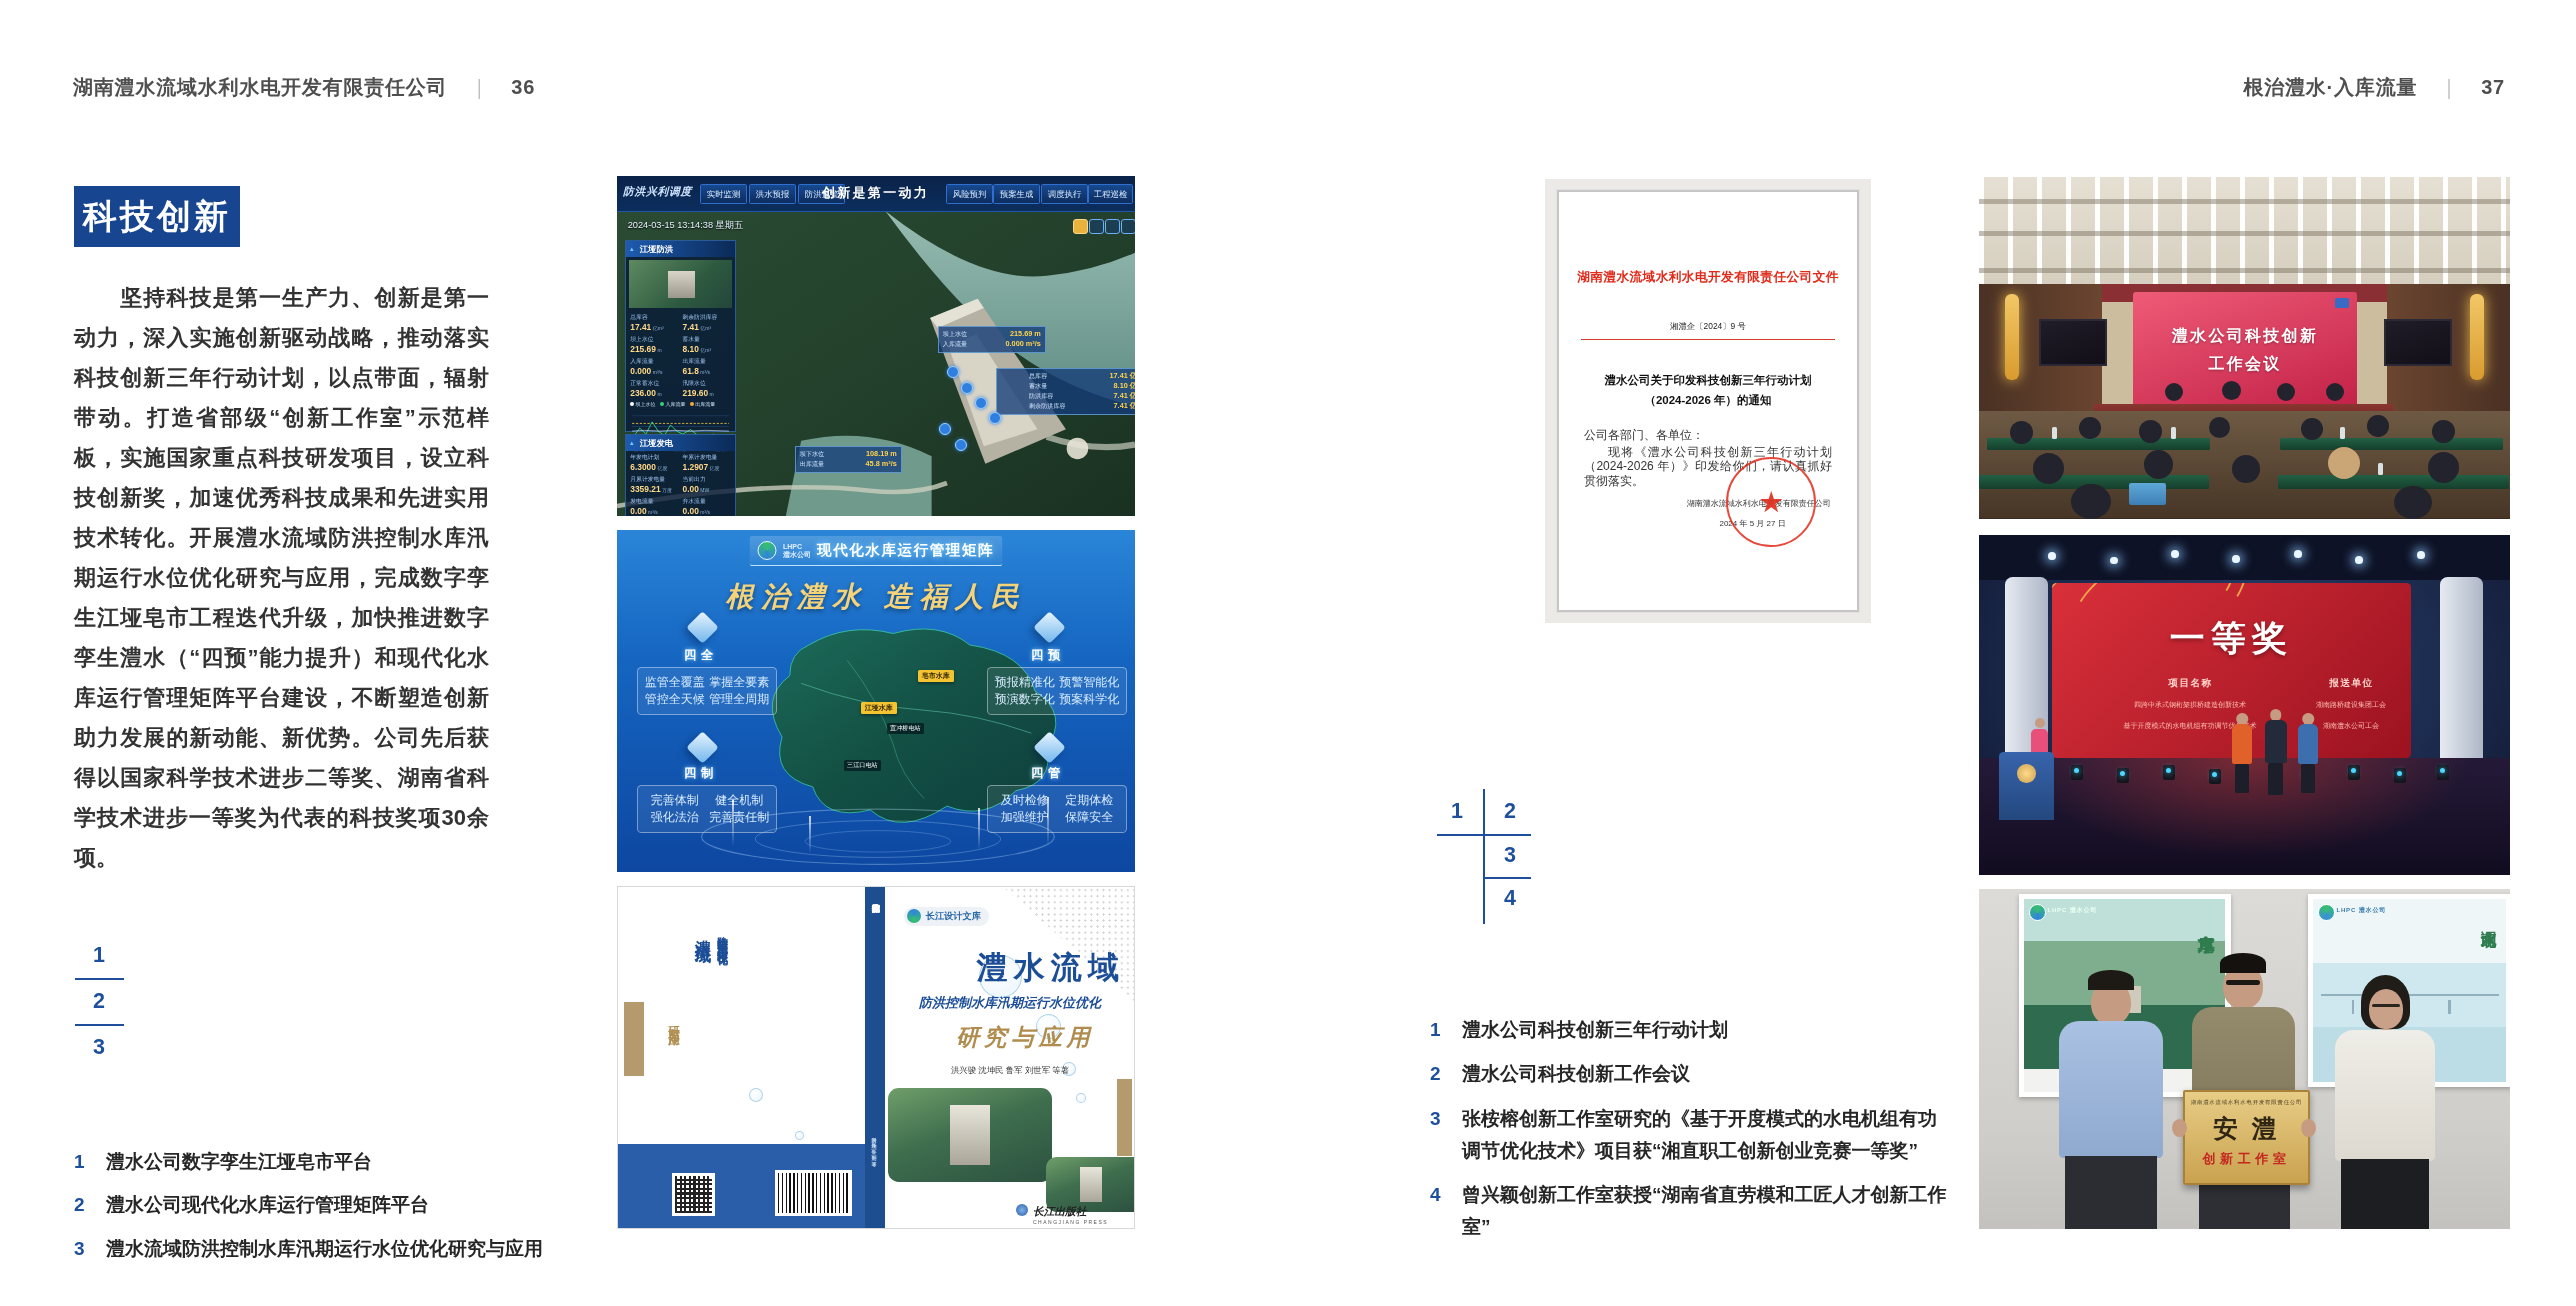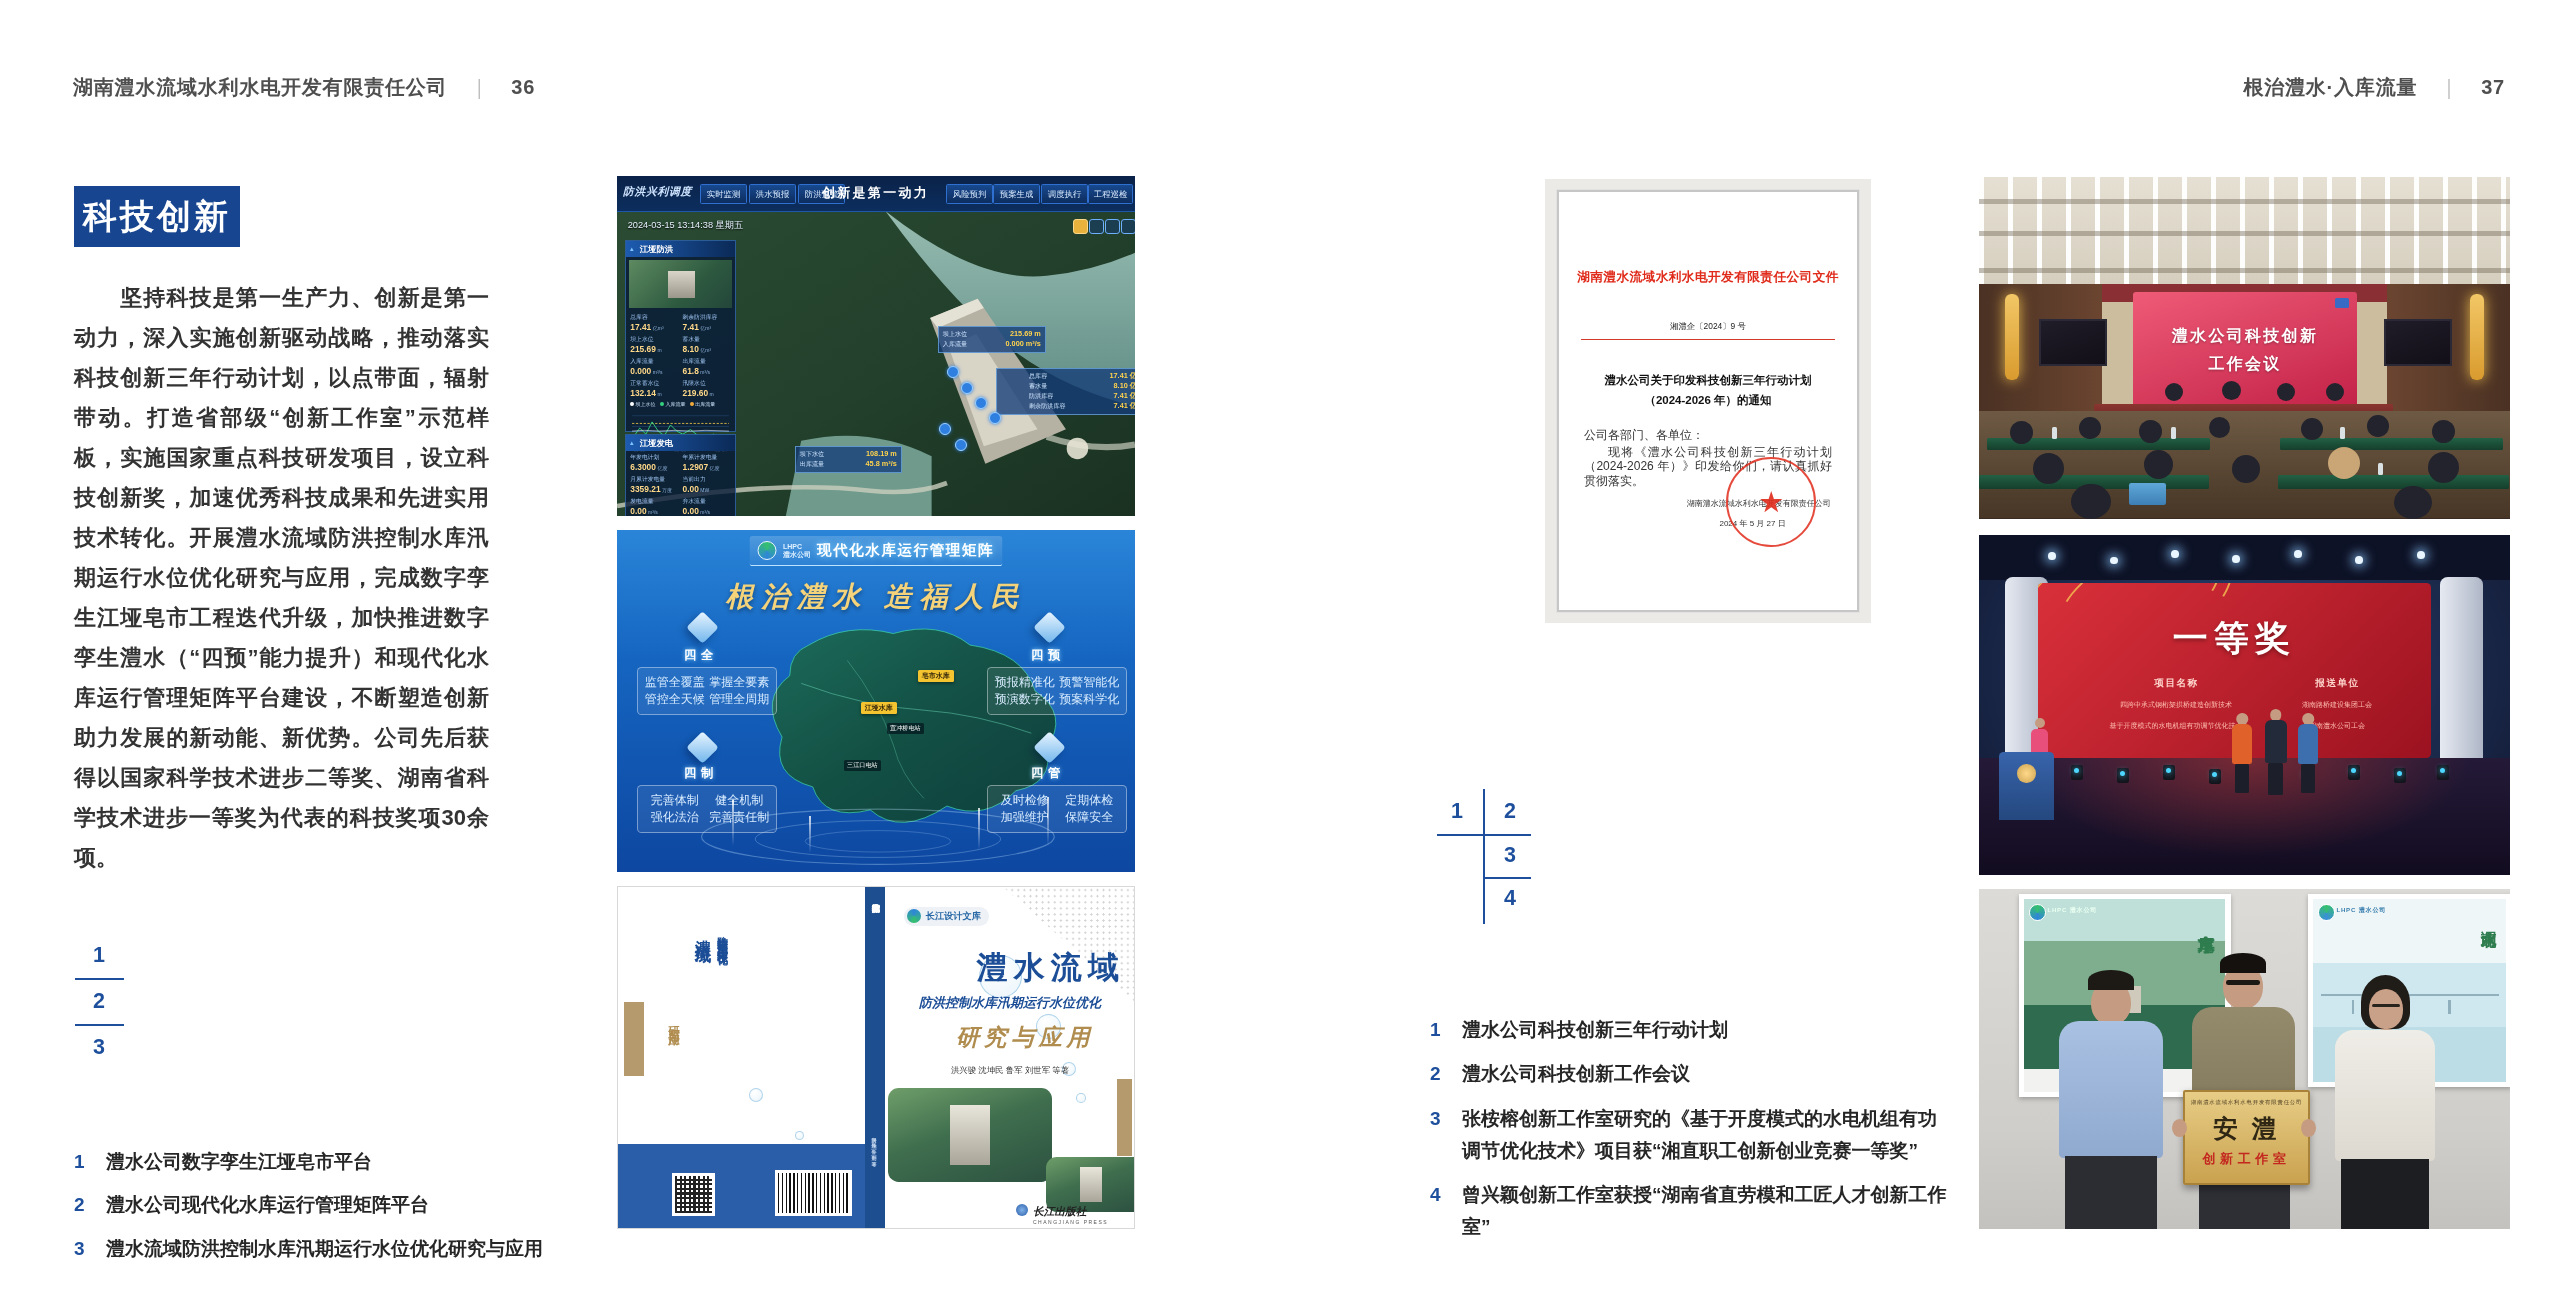--- a/index.html
+++ b/index.html
@@ -117,21 +117,21 @@
            display:flex;flex-direction:column;align-items:center;justify-content:center;gap:7.7px;}
   .mscreen .t{color:#fff;font-weight:bold;font-size:16px;letter-spacing:2.3px;text-shadow:0 0.8px 2.3px rgba(0,0,0,.3);}
   .mlogo{position:absolute;right:7.7px;top:6.1px;width:14px;height:10px;background:#3a6bc4;border-radius:1.5px;}
   .tv{position:absolute;width:64px;height:43px;background:linear-gradient(160deg,#201c28,#120f18);border:2.3px solid #2c2936;}
   .lamp{position:absolute;width:14px;height:86px;background:linear-gradient(180deg,#f2c766,#d99b2e);border-radius:6.1px;box-shadow:0 0 14px #e8b84b;}
   .head{position:absolute;border-radius:50%;background:#22232d;}
   .gtable{position:absolute;background:linear-gradient(180deg,#226044,#153f2c);border-radius:1.5px;}
   .bottle{position:absolute;width:5.4px;height:12.3px;background:#e8f2f5;border-radius:1.5px;opacity:.9;}
 
   
-  .ascreen{position:absolute;left:59px;top:48px;width:393px;height:175px;background:linear-gradient(135deg,#d9303a,#9c1220);border-radius:4.6px;overflow:hidden;}
+  .ascreen{position:absolute;left:73px;top:48px;width:359px;height:175px;background:linear-gradient(135deg,#d9303a,#9c1220);border-radius:4.6px;overflow:hidden;}
   .swirl{position:absolute;border:2.3px solid rgba(245,194,82,.8);border-radius:50%;border-bottom-color:transparent;border-left-color:transparent;transform:rotate(-25deg);}
   .aheadline{position:absolute;left:0;top:32px;width:100%;text-align:center;color:#fff;font-size:35px;font-weight:bold;letter-spacing:6.1px;font-family:"Liberation Serif","DejaVu Serif",serif;text-shadow:0 1.5px 4.6px rgba(0,0,0,.35);}
   .acol{position:absolute;top:94px;width:169px;text-align:center;color:#ffd7ce;font-size:9.6px;font-weight:bold;letter-spacing:1.5px;}
   .aline{position:absolute;width:184px;text-align:center;color:#ffbdb0;font-size:7px;white-space:nowrap;}
   .apillar{position:absolute;top:42px;width:43px;height:188px;background:linear-gradient(90deg,#e6eaf2,#aeb6c6);border-radius:7.7px;}
   .stagefloor{position:absolute;left:0;top:223px;width:100%;height:117px;background:
       radial-gradient(ellipse at 50% 0%,rgba(220,60,50,.45),transparent 60%),linear-gradient(180deg,#241a38,#120c20);}
   .movhead{position:absolute;width:11.5px;height:15.4px;background:#14141c;border-radius:2.3px;}
   .movhead:after{content:"";position:absolute;left:3.1px;top:3.1px;width:5.4px;height:5.4px;border-radius:50%;background:#4dd7ff;box-shadow:0 0 6.1px #4dd7ff;}
   .spot{position:absolute;width:7.7px;height:7.7px;border-radius:50%;background:#eaf6ff;box-shadow:0 0 10.7px 3.1px rgba(140,200,255,.8);}
@@ -255,21 +255,21 @@
         <div class="dstat">
             <div class="l">入库流量</div>
             <div class="v"><span>0.000</span><span class="u">m³/s</span></div>
           </div>
         <div class="dstat">
             <div class="l">出库流量</div>
             <div class="v"><span>61.8</span><span class="u">m³/s</span></div>
           </div>
         <div class="dstat">
             <div class="l">正常蓄水位</div>
-            <div class="v"><span>132.14</span><span class="u">m</span></div>
+            <div class="v"><span>236.00</span><span class="u">m</span></div>
           </div>
         <div class="dstat">
             <div class="l">汛限水位</div>
             <div class="v"><span>219.60</span><span class="u">m</span></div>
           </div>
       </div>
       <div class="dlegend">
         <span><span class="dot" style="background:#fff;"></span><span>坝上水位</span></span>
         <span><span class="dot" style="background:#35d07f;"></span><span>入库流量</span></span>
         <span><span class="dot" style="background:#f2a93b;"></span><span>出库流量</span></span>

